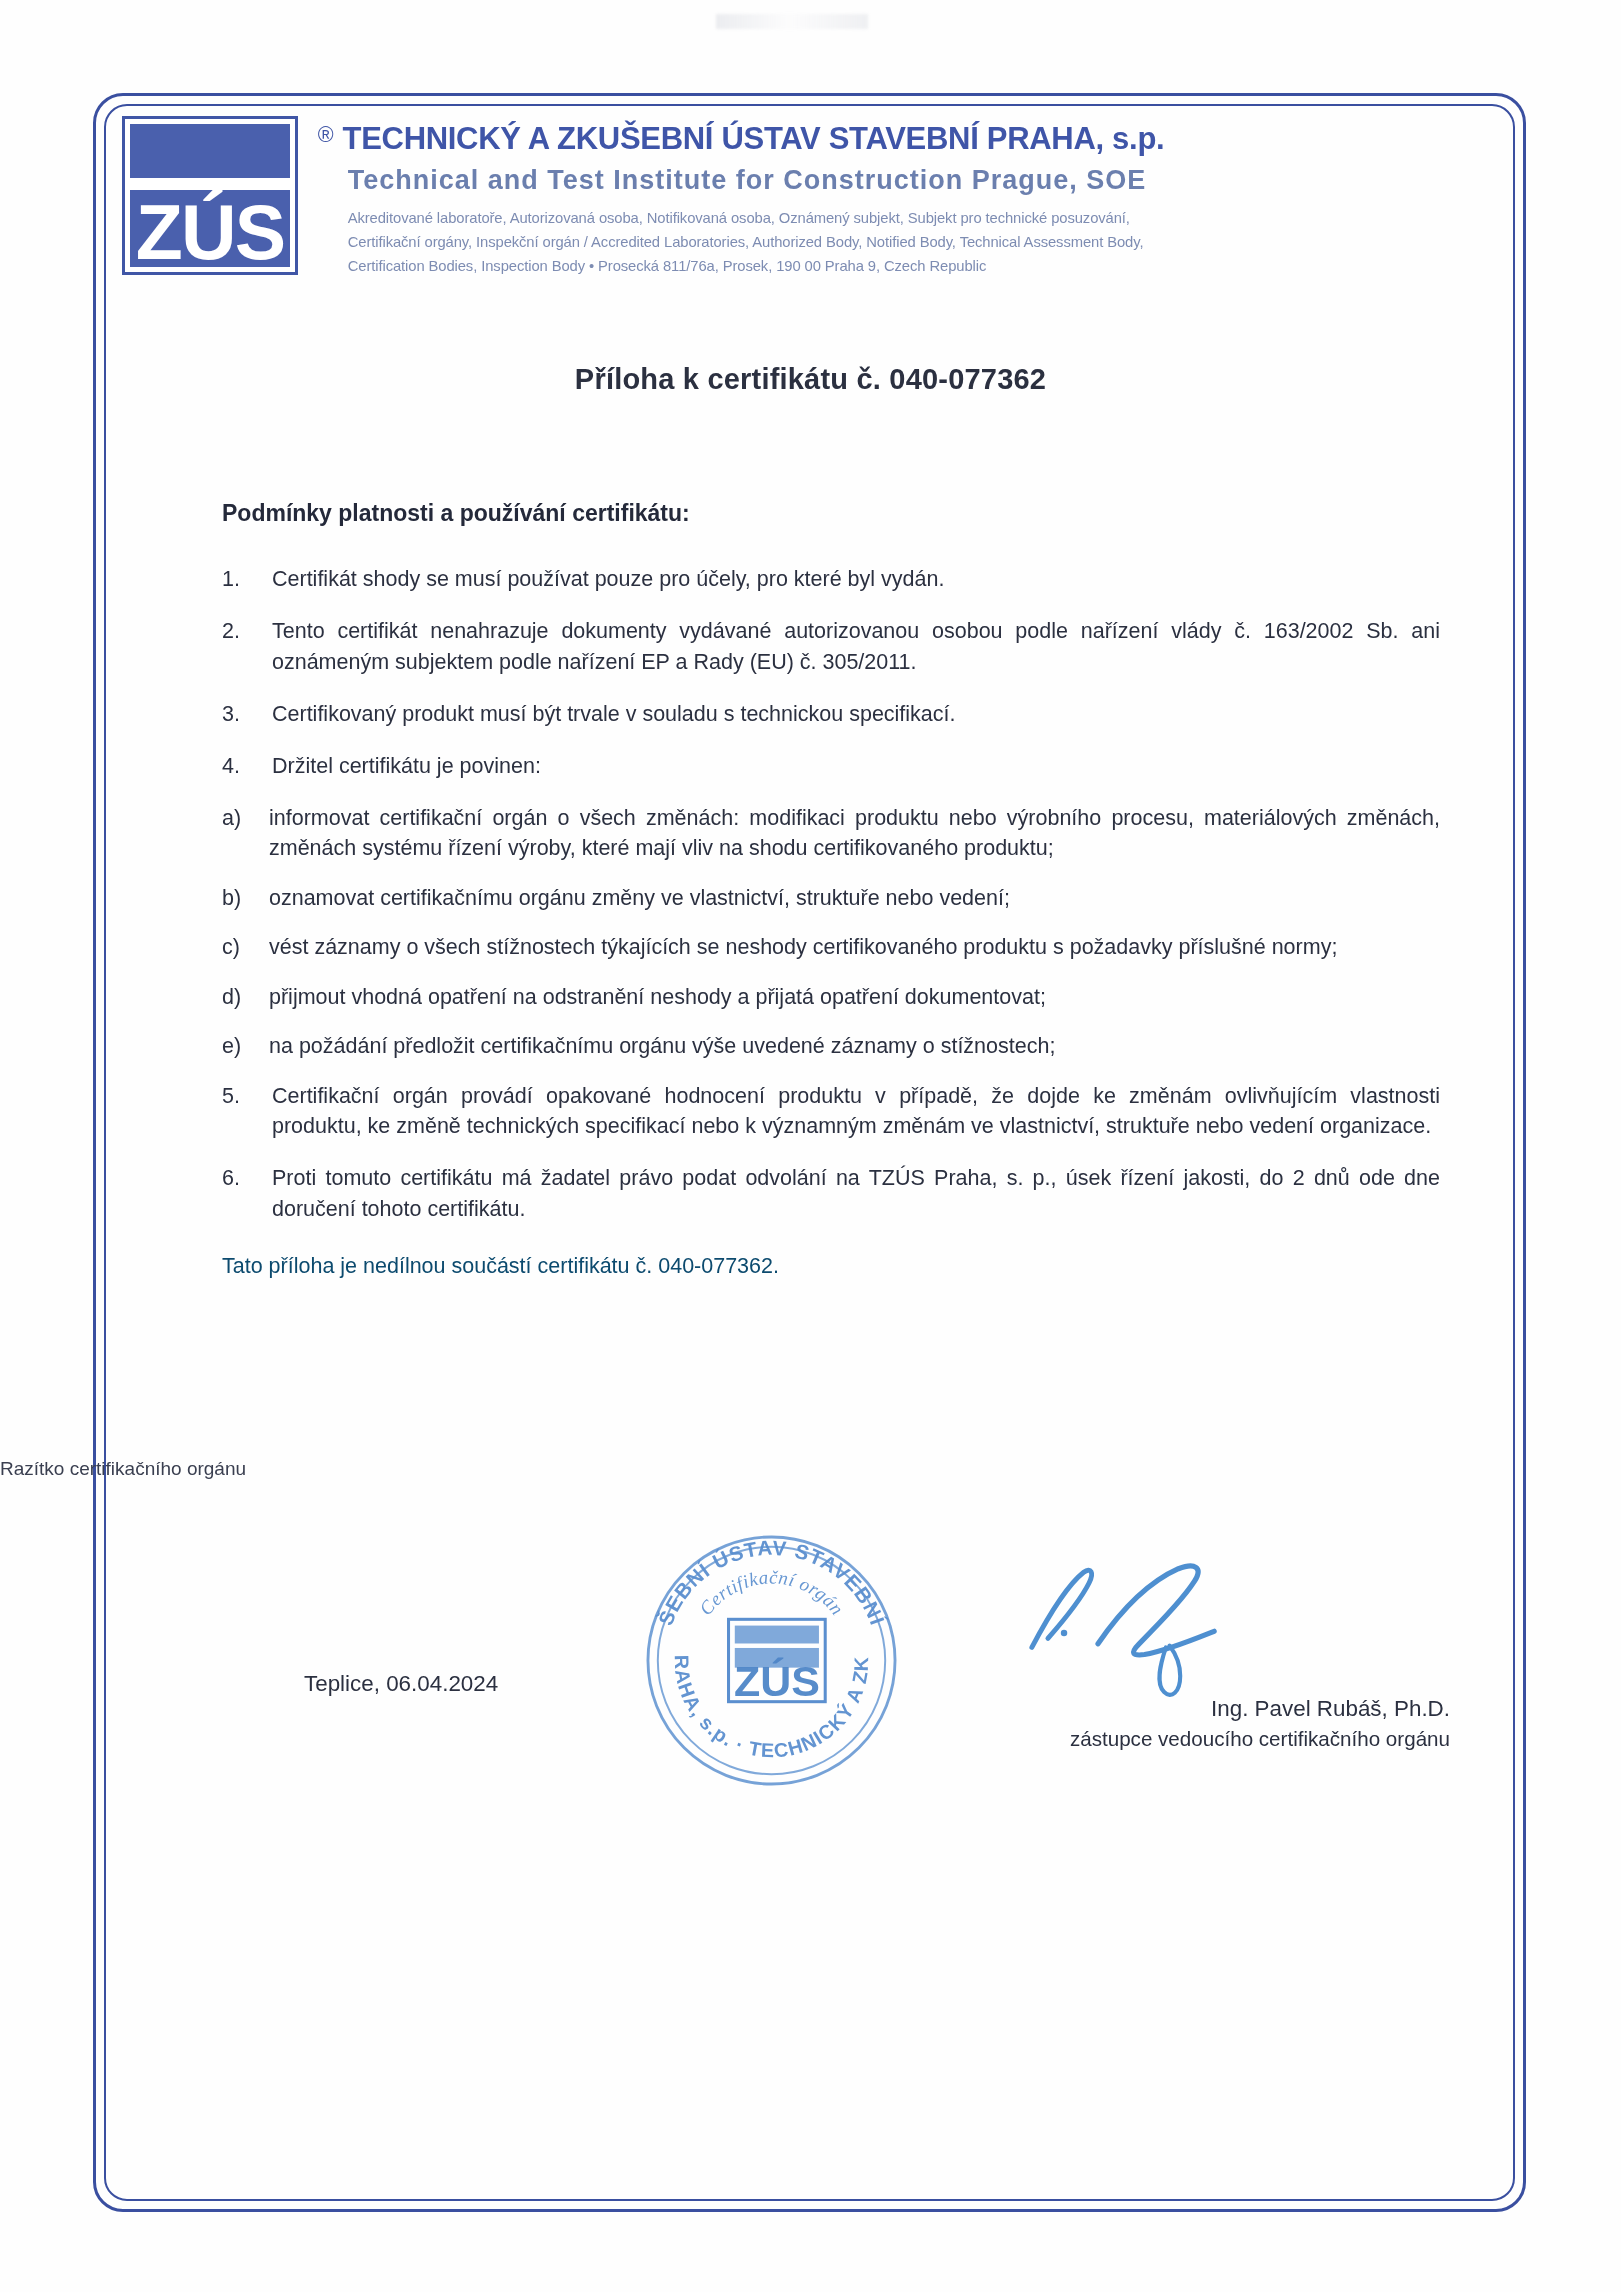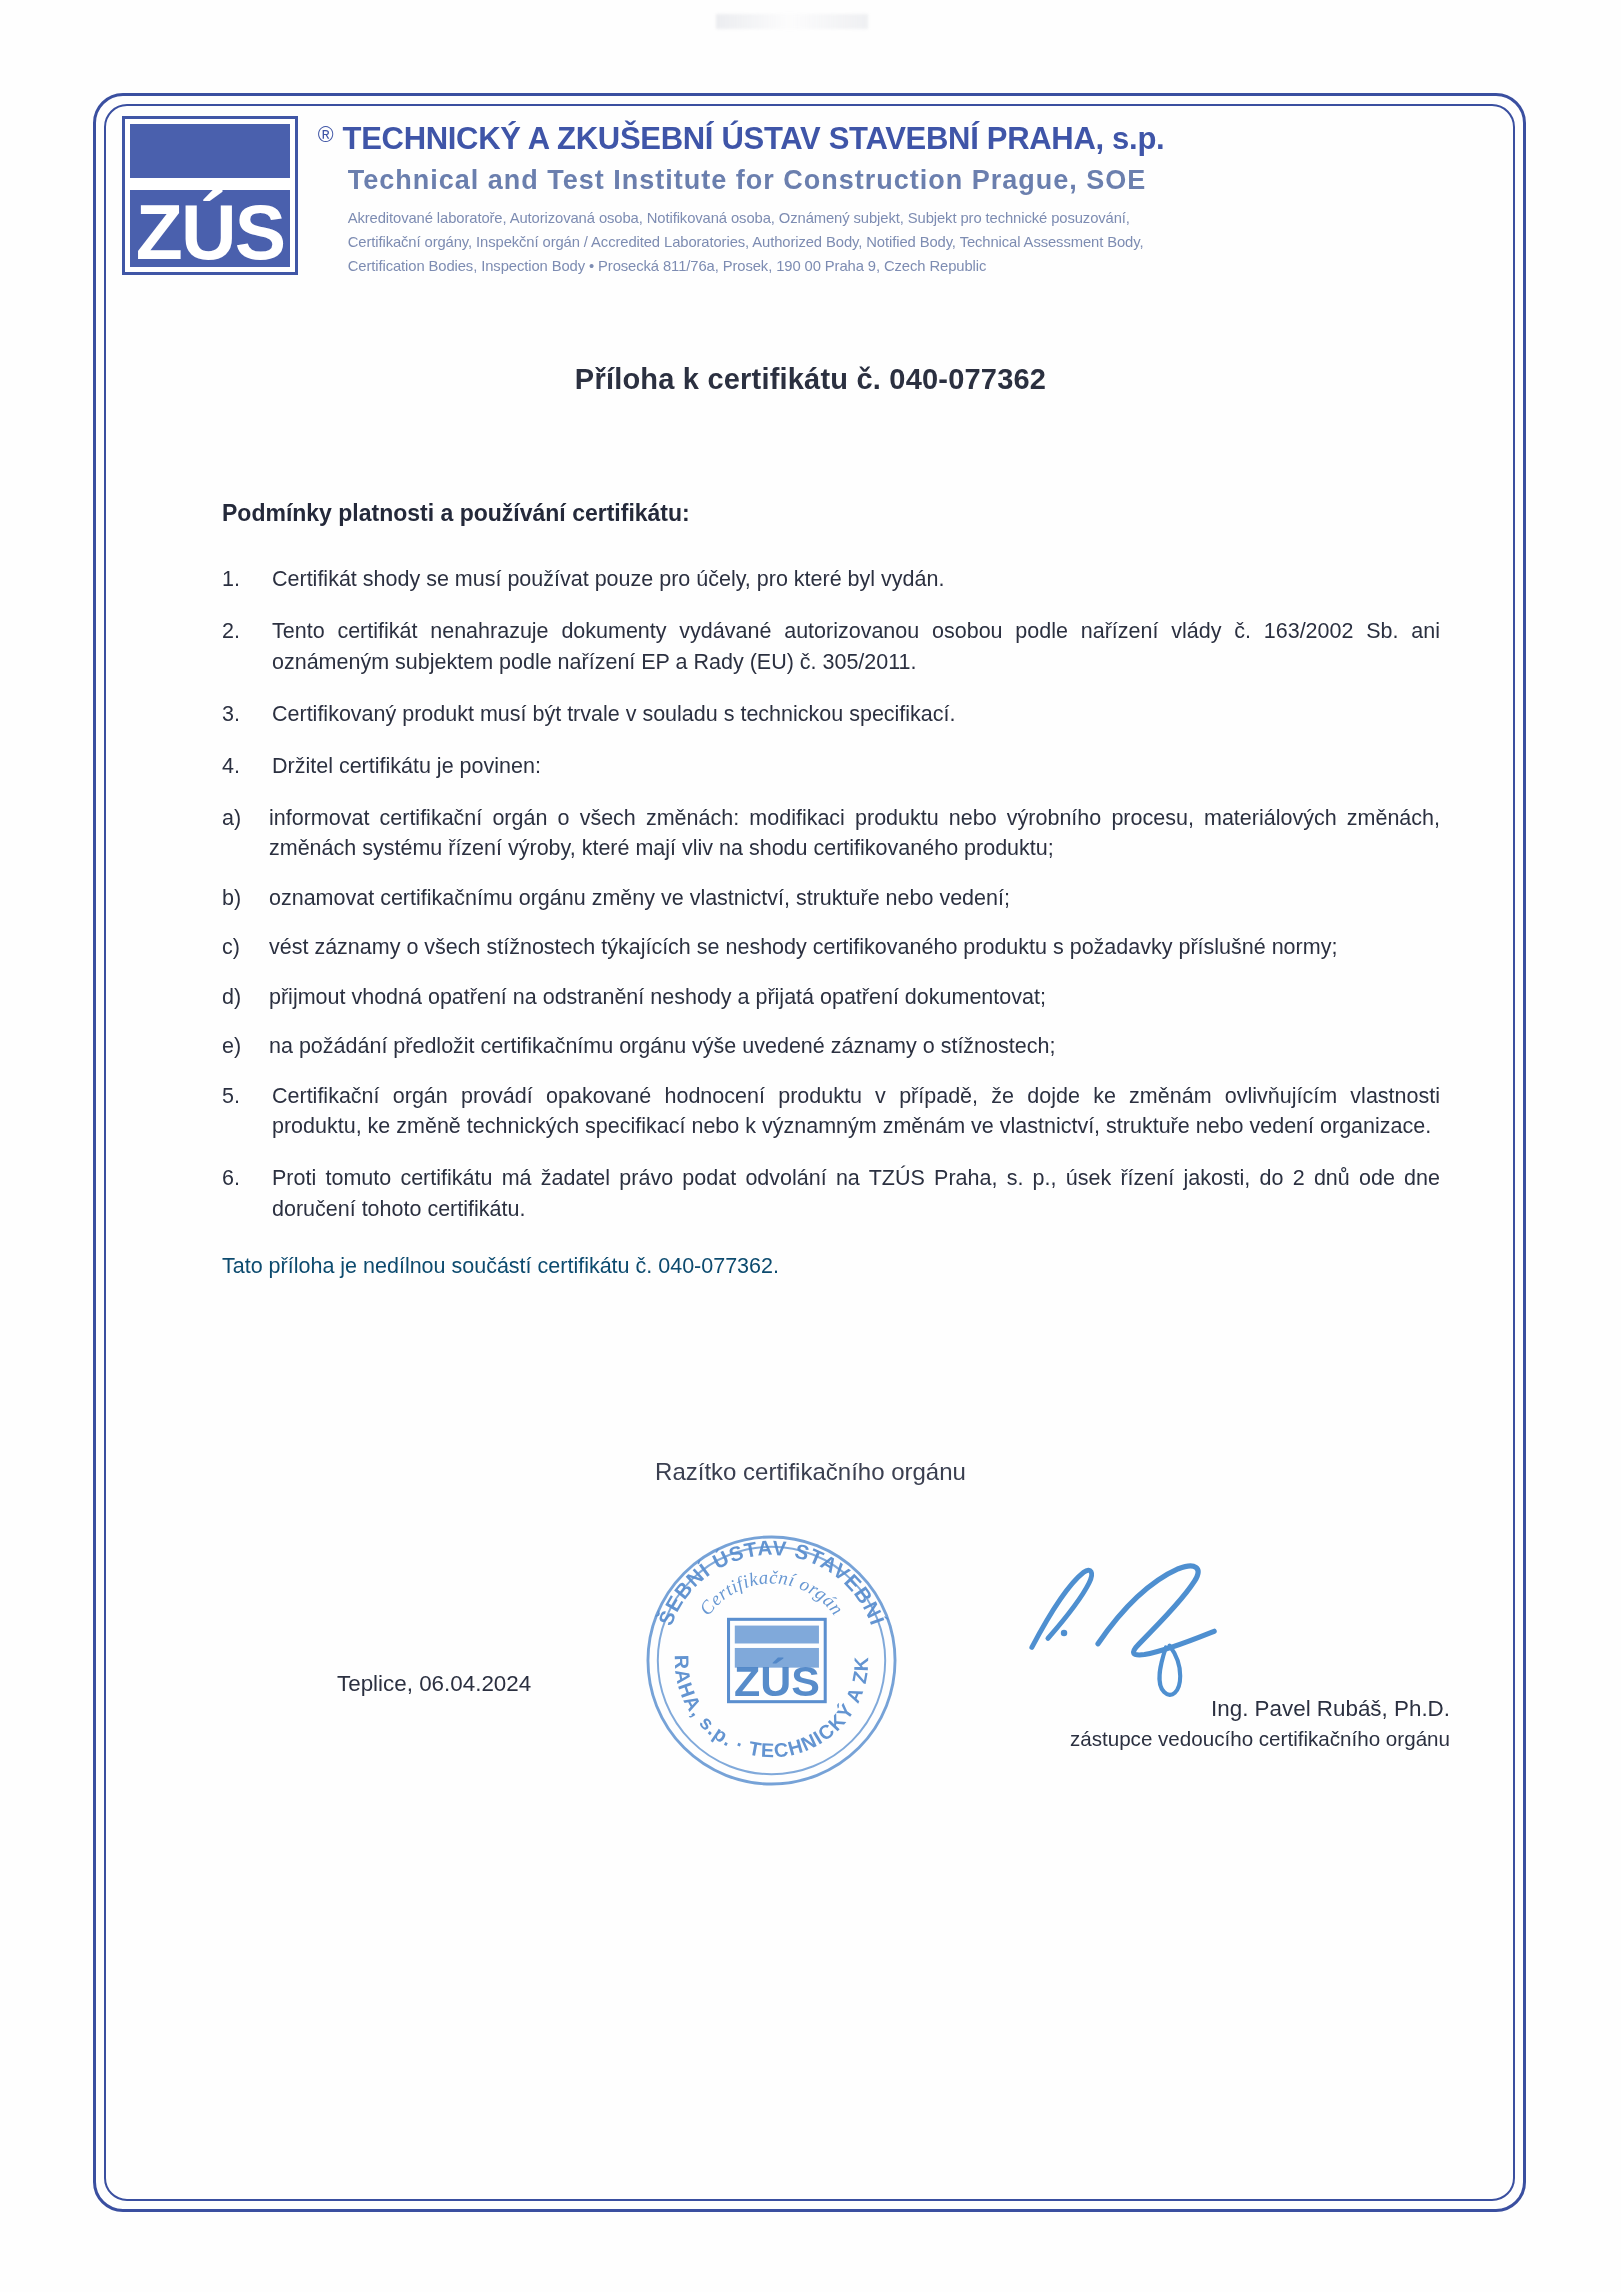--- a/index.html
+++ b/index.html
@@ -213,43 +213,42 @@
     font-size: 21.5px;
     color: #0c4a6e;
     line-height: 1.42;
   }
 
   
   .stamp-caption {
     position: absolute;
     top: 1458px;
     left: 0; right: 0;
-    text-align: center;
-    font-size: 24px;
+    text-align: left;
+    font-size: 19px;
     color: #3a3f50;
   }
 
   
   .stamp {
     position: absolute;
     left: 639px;
     top: 1528px;
     width: 265px;
     height: 265px;
   }
   .stamp svg { display: block; }
 
   
   .sign-date {
     position: absolute;
     left: 304px;
     top: 1671px;
     font-size: 22.4px;
     color: #2b3040;
-    margin-left: 33px;
   }
   .signature-block {
     position: absolute;
     left: 913px;
     top: 1558px;
     width: 537px;
     text-align: right;
   }
   .sig-scribble {
     height: 143px;

